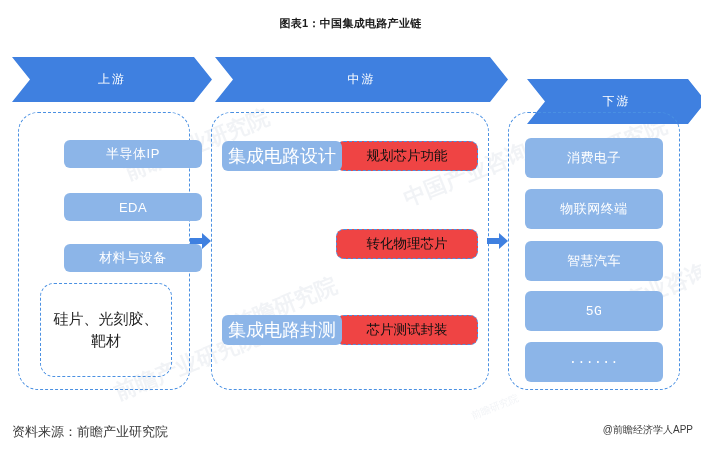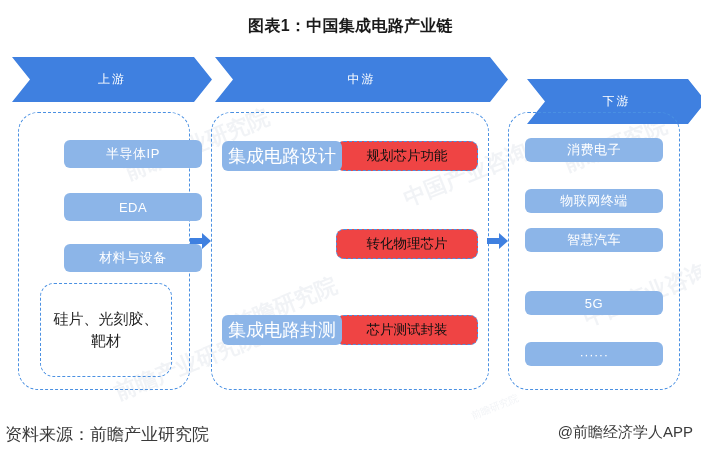--- a/index.html
+++ b/index.html
@@ -15,21 +15,21 @@
     overflow: hidden;
   }
 
   
   #chart-title {
     position: absolute;
     left: 0;
     top: 16px;
     width: 701px;
     text-align: center;
-    font-size: 16px;
+    font-size: 11px;
     font-weight: bold;
     color: #1a1a1a;
     letter-spacing: 0.3px;
   }
 
   
   #stage-header {
     position: absolute;
     left: 12px;
     top: 57px;
@@ -161,51 +161,52 @@
     color: #111111;
     background: #ef4444;
     z-index: 1;
   }
 
   
   .down-pill {
     position: absolute;
     left: 525px;
     width: 138px;
-    height: 24px;
+    height: 40px;
+    font-family: Liberation Mono, monospace;
   }
   #down-pill-0 { top: 138px; }
   #down-pill-1 { top: 189px; }
-  #down-pill-2 { top: 228px; }
+  #down-pill-2 { top: 241px; }
   #down-pill-3 { top: 291px; }
   #down-pill-4 { top: 342px; }
 
   
   .connector {
     position: absolute;
     width: 22px;
     height: 18px;
     top: 232px;
   }
   #connector-1 { left: 190px; }
   #connector-2 { left: 487px; }
 
   
   #footer-source {
     position: absolute;
-    left: 5px;
+    left: 12px;
     top: 423px;
-    font-size: 17px;
+    font-size: 13px;
     color: #3a3a3a;
   }
   #footer-brand {
     position: absolute;
     right: 8px;
     top: 423px;
-    font-size: 15px;
+    font-size: 10px;
     color: #3a3a3a;
   }
 
   
   .wm {
     position: absolute;
     color: rgba(120,140,170,0.10);
     font-size: 22px;
     font-weight: bold;
     transform: rotate(-22deg);

